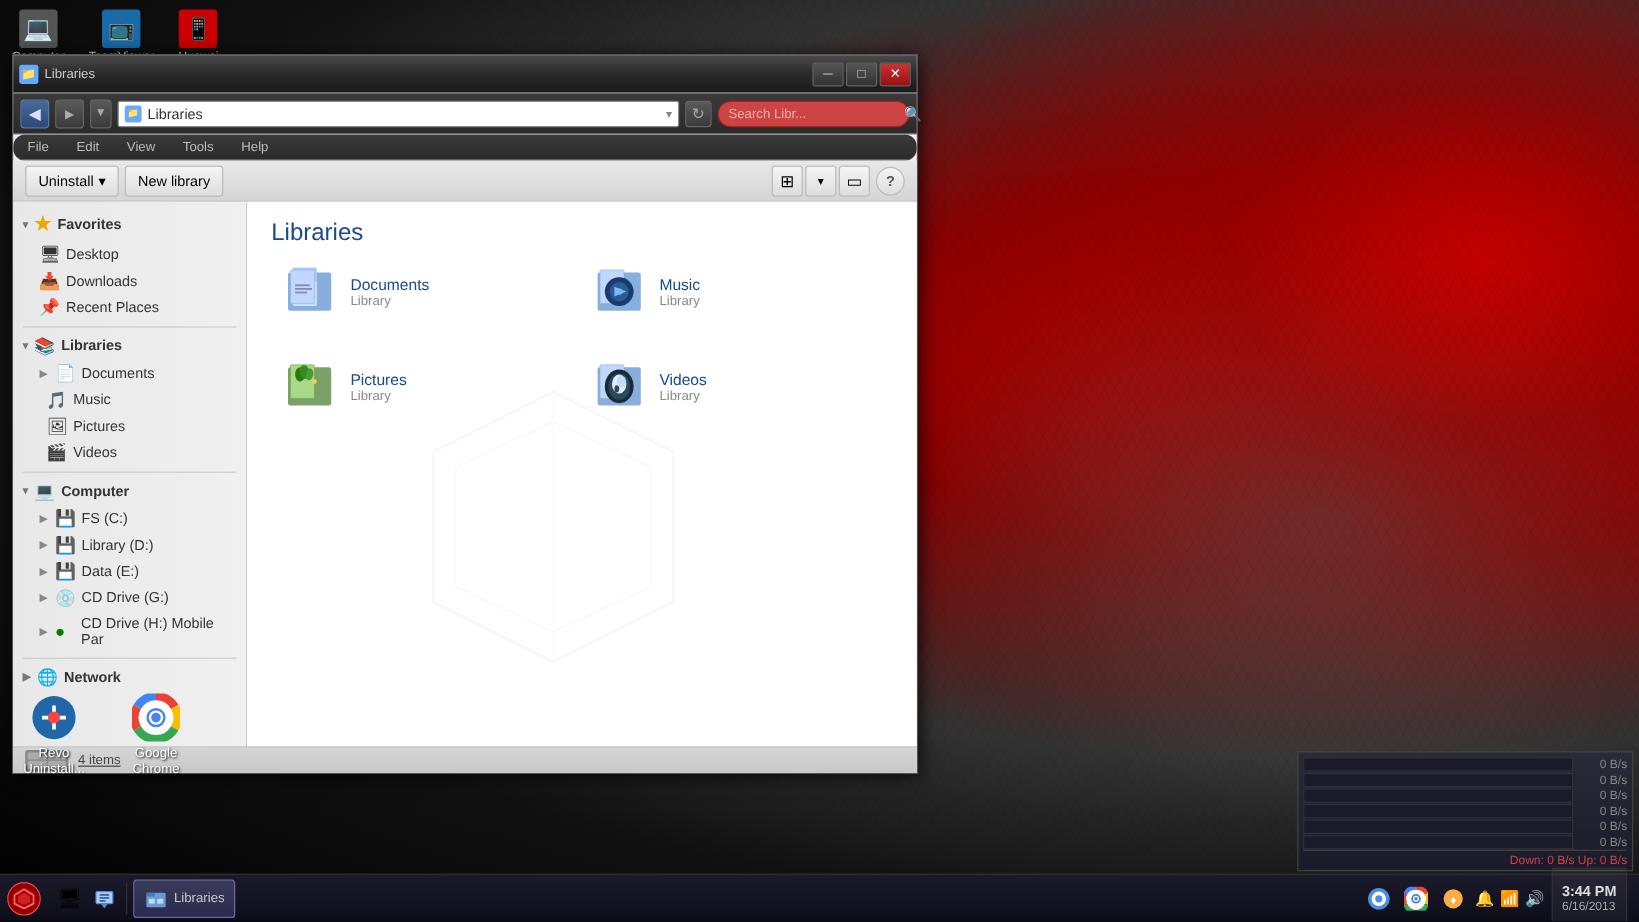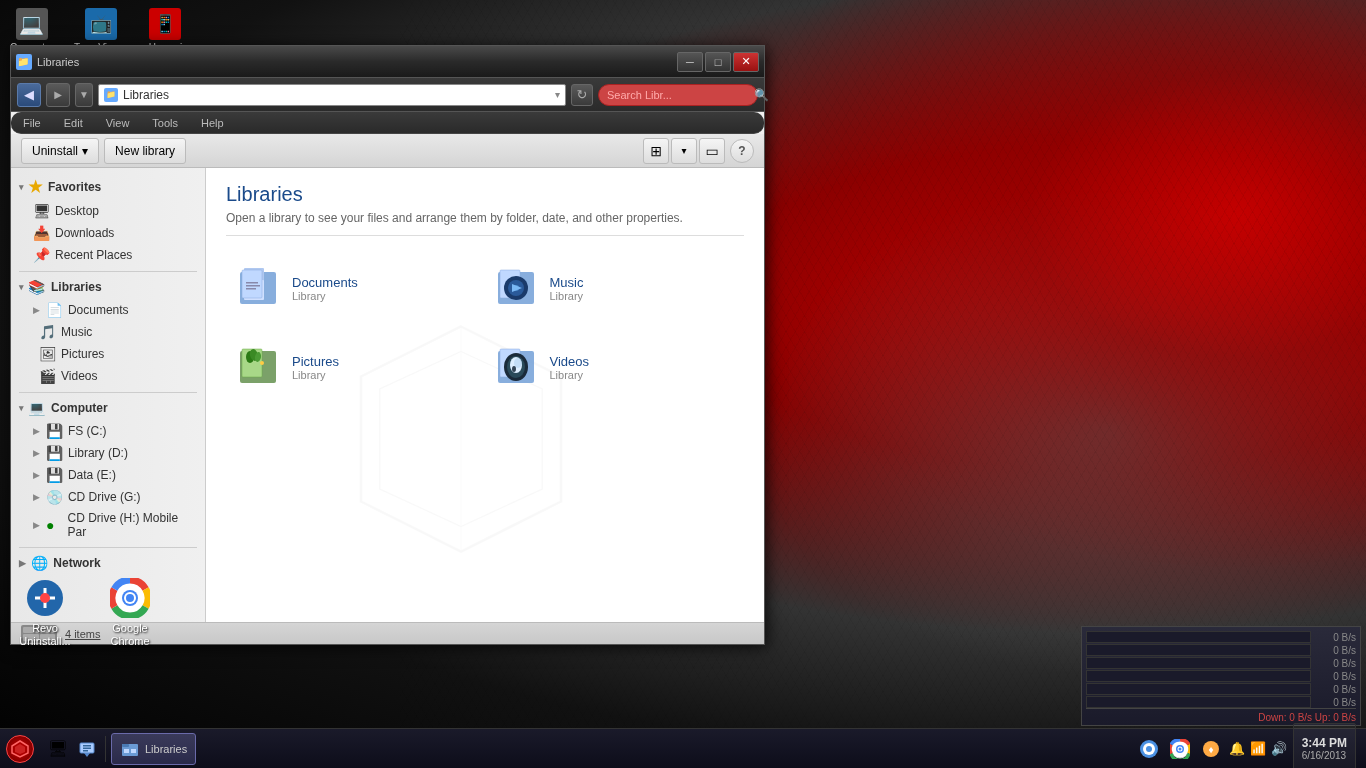--- a/index.html
+++ b/index.html
@@ -827,21 +827,20 @@
 
       <div class="main-panel">
 
         <svg style="position:absolute;bottom:80px;left:250px;right:20px;width:400px;height:250px;opacity:0.05;pointer-events:none;" viewBox="0 0 200 200">
           <polygon points="100,10 180,50 180,150 100,190 20,150 20,50" fill="none" stroke="#888" stroke-width="2"></polygon>
           <polygon points="100,30 165,60 165,140 100,170 35,140 35,60" fill="none" stroke="#888" stroke-width="1"></polygon>
           <line x1="100" y1="10" x2="100" y2="190" stroke="#888" stroke-width="0.5"></line>
         </svg>
 
         <h2 class="libraries-title">Libraries</h2>
-        <p class="libraries-subtitle">Open a library to see your files and arrange them by folder, date, and other properties.</p>
 
         <div class="libraries-grid">
 
           <div class="library-item">
             <div class="library-icon">
               <svg width="48" height="48" viewBox="0 0 48 48">
                 <rect x="6" y="8" width="36" height="32" rx="2" fill="#6a9ad4" opacity="0.8"></rect>
                 <rect x="10" y="4" width="20" height="28" rx="1" fill="#b0c8f0"></rect>
                 <rect x="10" y="16" width="20" height="20" rx="1" fill="#d0e0ff"></rect>
                 <rect x="8" y="6" width="20" height="28" rx="1" fill="#c0d8ff" stroke="#8aabdd" stroke-width="0.5"></rect>

